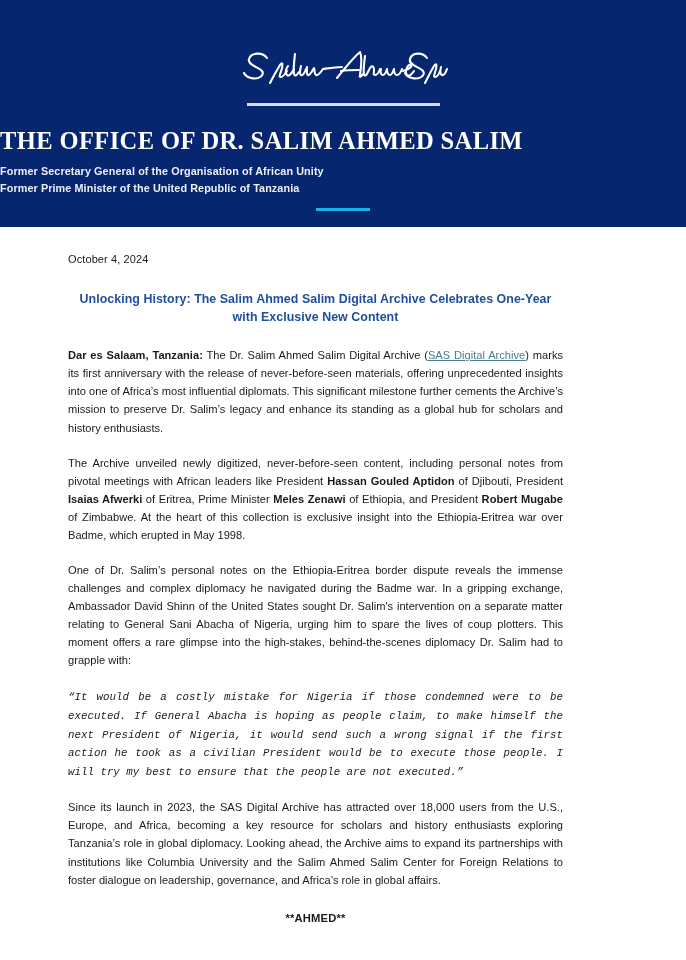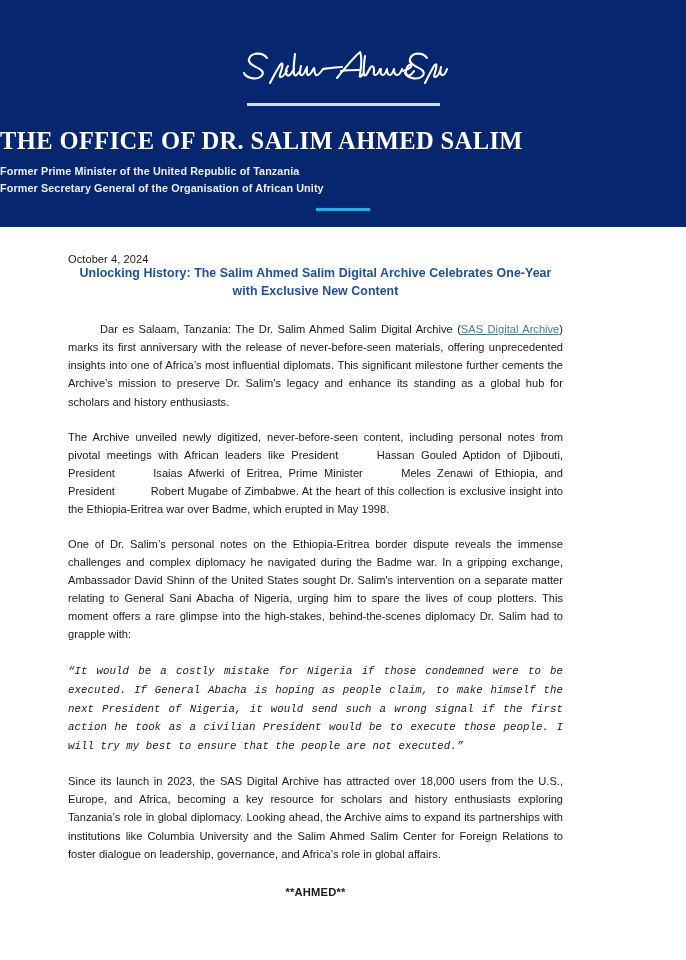--- a/index.html
+++ b/index.html
@@ -75,20 +75,21 @@
   }
 
   .date-line {
     margin-top: 26px;
     font-size: 11px;
     color: #1a1a1a;
     letter-spacing: 0.1px;
   }
 
   .headline {
+    margin-top: 26px;
     text-align: center;
     color: #1f4e9c;
     font-weight: bold;
     font-size: 12.4px;
     line-height: 1.42;
     letter-spacing: 0.05px;
     padding: 0 6px;
   }
 
   p.body-par {
@@ -112,21 +113,21 @@
   }
 
   .ends {
     margin-top: 23px;
     text-align: center;
     font-weight: bold;
     font-size: 11.2px;
     letter-spacing: 0.2px;
   }
 
-  b, strong { font-weight: normal; margin-left: 32px; }
+  b, strong { font-weight: bold; }
 
   .doclink {
     color: #4a7d8c;
     text-decoration: underline;
   }
 </style>
 </head>
 <body>
 
 <div class="letterhead">
@@ -155,22 +156,22 @@
         <path d="M204 23 C203 27, 203 30, 205 31 C207 32, 209 28, 210 25"></path>
       </g>
     </svg>
   </div>
 
   <div class="sig-rule"></div>
 
   <div class="office-title">THE OFFICE OF DR. SALIM AHMED SALIM</div>
 
   <div class="office-sub">
+    <div>Former Secretary General of the Organisation of African Unity</div>
     <div>Former Prime Minister of the United Republic of Tanzania</div>
-    <div>Former Secretary General of the Organisation of African Unity</div>
   </div>
 
   <div class="accent-rule"></div>
 </div>
 
 <div class="page">
 
   <div class="date-line">October 4, 2024</div>
 
   <div class="headline">Unlocking History: The Salim Ahmed Salim Digital Archive Celebrates One-Year with Exclusive New Content</div>

